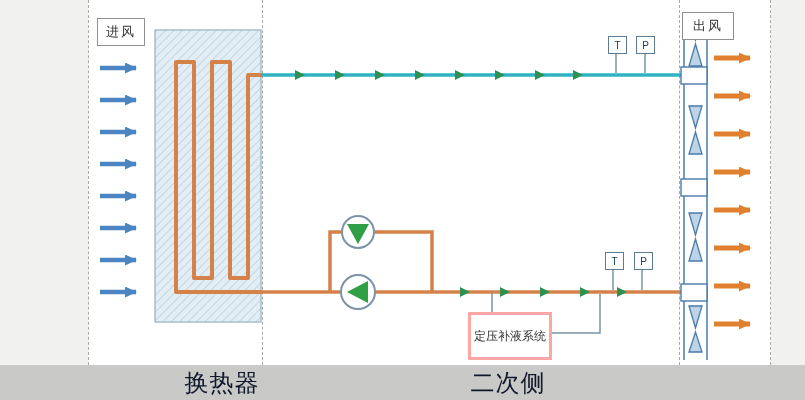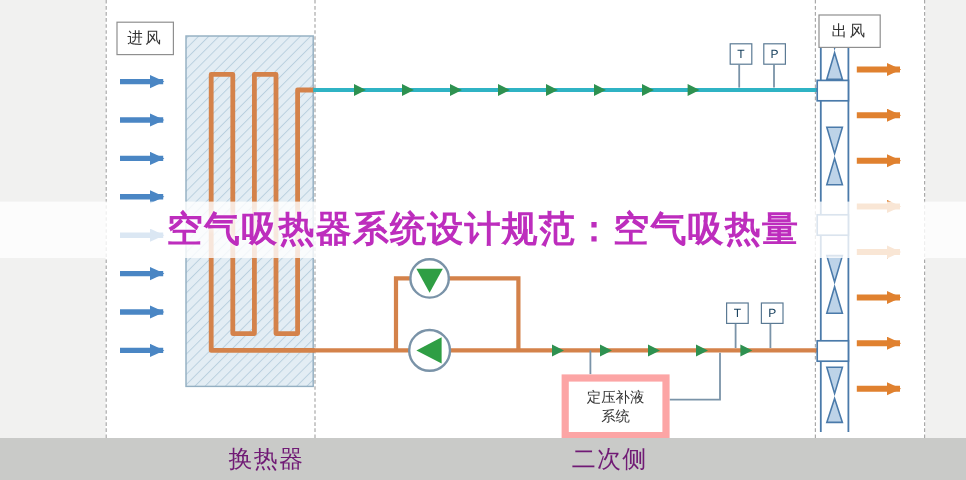--- a/index.html
+++ b/index.html
@@ -6,28 +6,28 @@
   body{font-family:"Liberation Sans","DejaVu Sans",sans-serif;background:#ffffff;}
   .stage{position:relative;width:805px;height:400px;background:#ffffff;overflow:hidden;}
   .strip{position:absolute;top:0;height:365px;background:#f1f1f0;}
   .dash{position:absolute;top:0;height:365px;width:0;border-left:1px dashed #a9a9a9;z-index:2;}
   svg.diagram{position:absolute;left:0;top:0;z-index:3;}
   .labelbox{position:absolute;background:#fff;border:1px solid #8f8f8f;color:#333;
     display:flex;align-items:center;justify-content:center;font-size:13px;letter-spacing:2px;z-index:4;}
   .sensor{position:absolute;width:17px;height:16px;background:#fff;border:1px solid #5b7a94;
     color:#17405e;font-size:10px;display:flex;align-items:center;justify-content:center;z-index:4;}
   .pressure{position:absolute;left:468px;top:312px;width:78px;height:42px;background:#fff;
-    border:6px solid #fca5a5;color:#333;font-size:12px;line-height:1.35;
-    display:flex;flex-direction:column;align-items:center;justify-content:center;z-index:4;}
+    border:3px solid #fca5a5;color:#333;font-size:12px;line-height:1.35;
+    display:flex;flex-direction:row;align-items:center;justify-content:center;z-index:4;}
   .banner{position:absolute;left:0;top:168px;width:805px;height:47px;background:rgba(255,255,255,.8);
     display:flex;align-items:center;justify-content:center;z-index:6;}
   .banner span{font-size:30px;font-weight:bold;color:#bd2dbd;letter-spacing:1px;white-space:nowrap;
     text-shadow:0 0 5px rgba(255,255,255,.95);}
   .footer{position:absolute;left:0;top:365px;width:805px;height:35px;background:#c9cac8;z-index:5;}
-  .footer span{position:absolute;top:50%;transform:translate(-50%,-50%);font-size:20px;color:#701a75;letter-spacing:1px;}
+  .footer span{position:absolute;top:50%;transform:translate(-50%,-50%);font-size:24px;color:#0f172a;letter-spacing:1px;}
 </style>
 </head>
 <body>
 
 <div class="stage">
 
   <div class="strip" style="left:0;width:88px"></div>
   <div class="strip" style="left:771px;width:34px"></div>
 
   <div class="dash" style="left:88px"></div>
@@ -148,22 +148,19 @@
   <div class="sensor" style="left:608px;top:36px">T</div>
   <div class="sensor" style="left:636px;top:36px">P</div>
   <div class="sensor" style="left:605px;top:252px">T</div>
   <div class="sensor" style="left:634px;top:252px">P</div>
 
   <div class="pressure">
     <span>定压补液</span>
     <span>系统</span>
   </div>
 
-  <div class="banner">
-    <span>空气吸热器系统设计规范：空气吸热量</span>
-  </div>
 
   <div class="footer">
     <span style="left:222px">换热器</span>
     <span style="left:508px">二次侧</span>
   </div>
 
 </div>
 
 </body></html>

